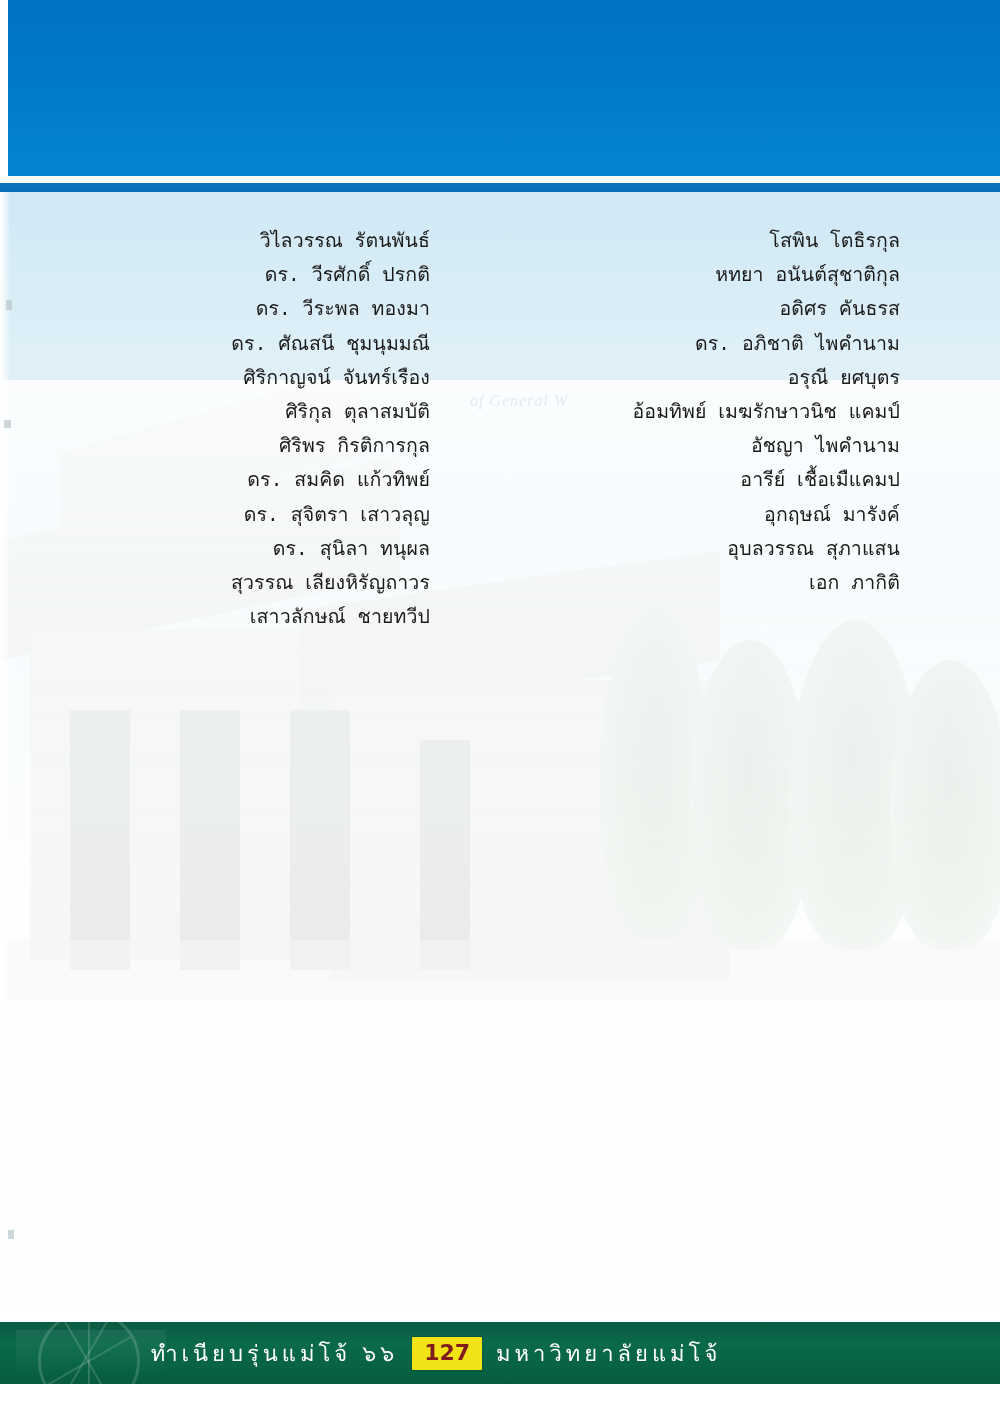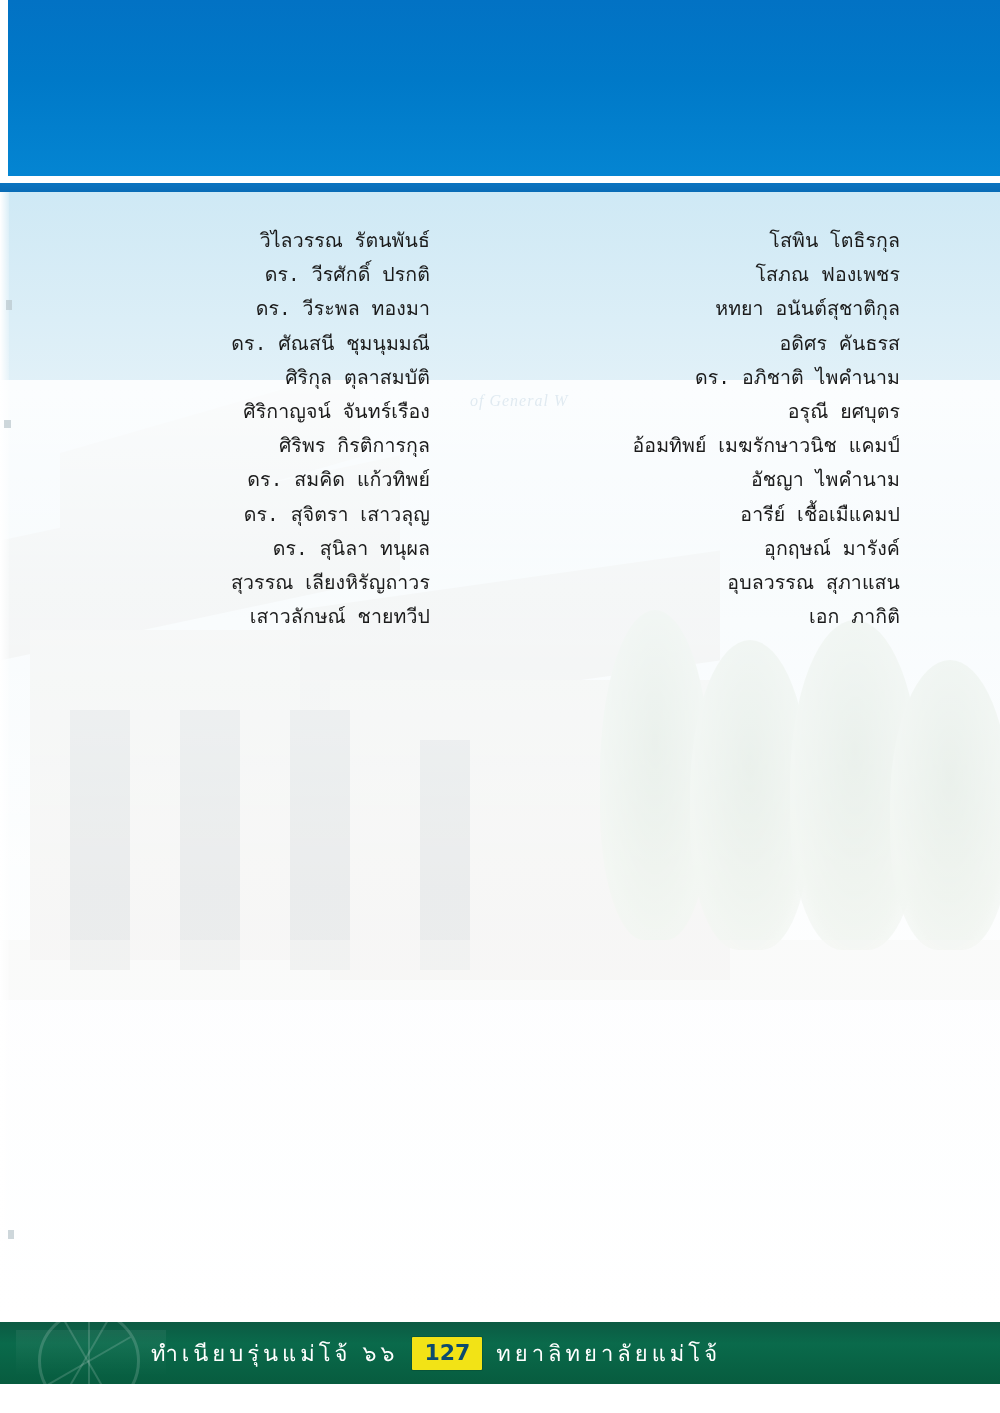--- a/index.html
+++ b/index.html
@@ -212,21 +212,21 @@
   }
   .footer-text {
     font-family: "DejaVu Sans", sans-serif;
     font-size: 22px;
     color: #ffffff;
     letter-spacing: 4px;
     white-space: nowrap;
   }
   .page-number-badge {
     background: #f2e316;
-    color: #0c4a6e;
+    color: #7f1d1d;
     font-family: "DejaVu Sans", sans-serif;
     font-weight: bold;
     font-size: 22px;
     line-height: 1;
     padding: 5px 12px 6px 12px;
     letter-spacing: 0;
     border-radius: 1px;
     box-shadow: 0 0 0 1px rgba(0,0,0,0.12);
   }
 
@@ -291,50 +291,49 @@
   <div class="scan-speck" style="left:8px; top:1230px; width:6px; height:9px;"></div>
 
   <div class="ghost-text">of General W</div>
 
   <div class="names">
     <div class="col col-left">
       <div class="name-item">วิไลวรรณ รัตนพันธ์</div>
       <div class="name-item">ดร. วีรศักดิ์ ปรกติ</div>
       <div class="name-item">ดร. วีระพล ทองมา</div>
       <div class="name-item">ดร. ศัณสนี ชุมนุมมณี</div>
+      <div class="name-item">ศิริกาญจน์ จันทร์เรือง</div>
       <div class="name-item">ศิริกุล ตุลาสมบัติ</div>
-      <div class="name-item">ศิริกาญจน์ จันทร์เรือง</div>
       <div class="name-item">ศิริพร กิรติการกุล</div>
       <div class="name-item">ดร. สมคิด แก้วทิพย์</div>
       <div class="name-item">ดร. สุจิตรา เสาวลุญ</div>
       <div class="name-item">ดร. สุนิลา ทนุผล</div>
       <div class="name-item">สุวรรณ เลียงหิรัญถาวร</div>
       <div class="name-item">เสาวลักษณ์ ชายทวีป</div>
     </div>
     <div class="col col-right">
       <div class="name-item">โสพิน โตธิรกุล</div>
-      <div class="name-item">โสภณ ฟองเพชร</div>
       <div class="name-item">หทยา อนันต์สุชาติกุล</div>
       <div class="name-item">อดิศร คันธรส</div>
       <div class="name-item">ดร. อภิชาติ ไพคำนาม</div>
       <div class="name-item">อรุณี ยศบุตร</div>
       <div class="name-item">อ้อมทิพย์ เมฆรักษาวนิช แคมป์</div>
       <div class="name-item">อัชญา ไพคำนาม</div>
       <div class="name-item">อารีย์ เชื้อเมืแคมป</div>
       <div class="name-item">อุกฤษณ์ มารังค์</div>
       <div class="name-item">อุบลวรรณ สุภาแสน</div>
       <div class="name-item">เอก ภากิติ</div>
     </div>
   </div>
 
   <div class="footer-bar">
     <div class="footer-cart"></div>
     <div class="footer-wheel"></div>
     <div class="footer-wheel-b"></div>
     <div class="footer-center">
       <div class="footer-text">ทำเนียบรุ่นแม่โจ้ ๖๖</div>
       <div class="page-number-badge">127</div>
-      <div class="footer-text">ทยาลิทยาลัยแม่โจ้</div>
+      <div class="footer-text">มหาวิทยาลัยแม่โจ้</div>
     </div>
   </div>
 
   <div class="bottom-white"></div>
 </div>
 
 </body></html>

